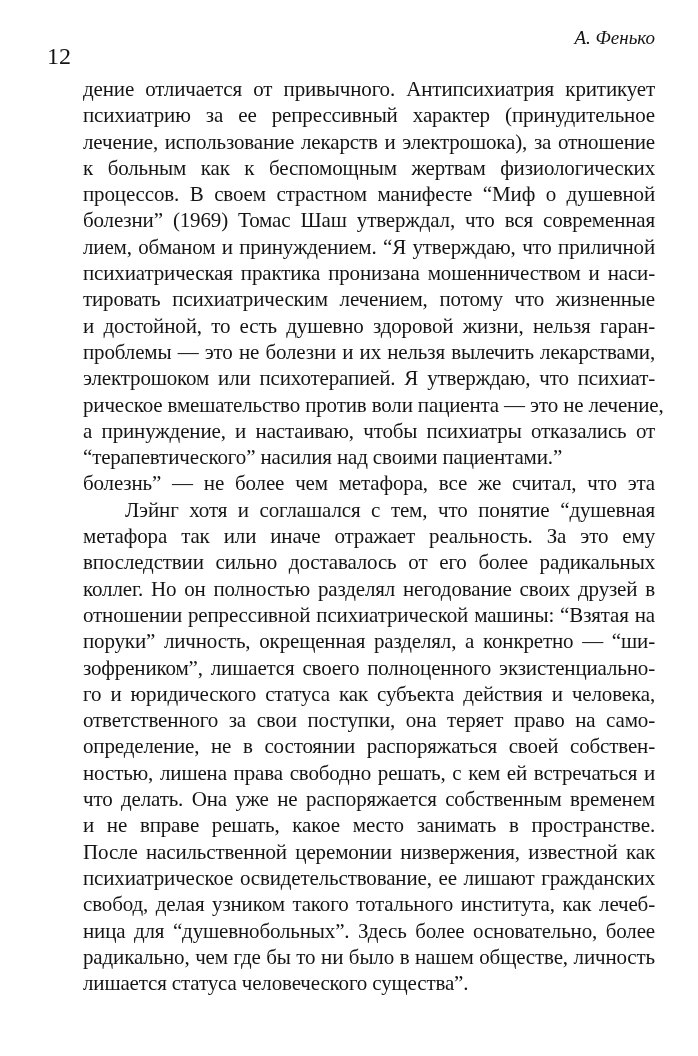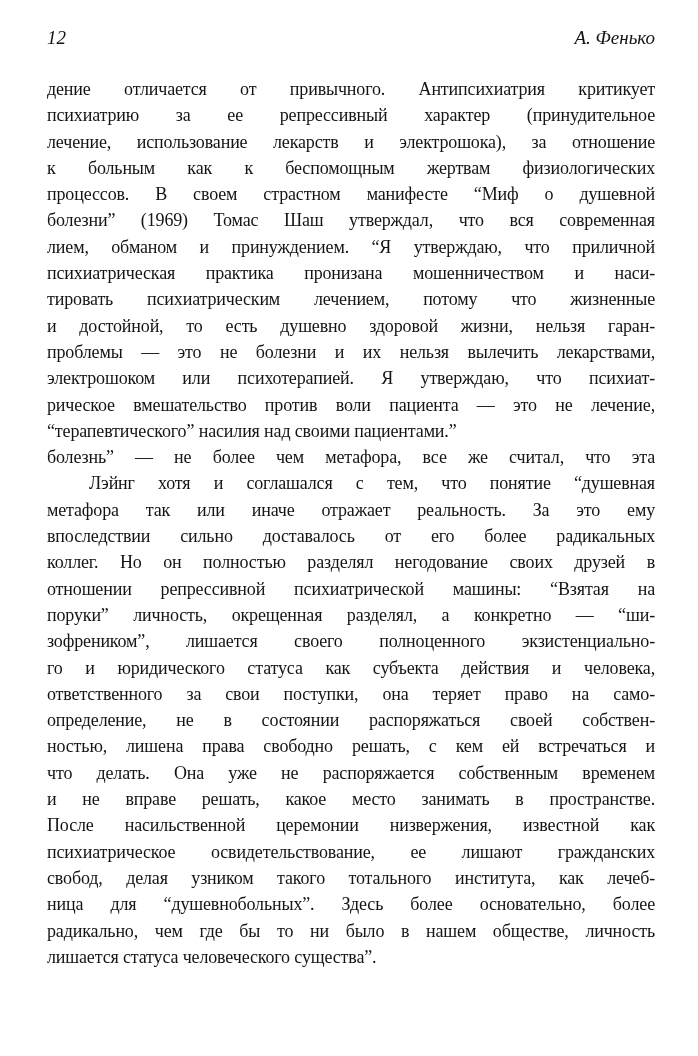--- a/index.html
+++ b/index.html
@@ -1,25 +1,25 @@
 <!DOCTYPE html>
 <html><head>
   <meta charset="utf-8">
   <style>
     html, body { margin: 0; padding: 0; background: #ffffff; }
     body { width: 698px; height: 1056px; position: relative; overflow: hidden;
            font-family: "Liberation Serif", "DejaVu Serif", serif; color: #141414; }
     .running-head { position: absolute; top: 27px; left: 47px; width: 608px; height: 24px; }
-    .page-num { position: absolute; left: 0; top: 0; font-style: italic; font-size: 19px; }
+    .page-num { position: absolute; left: 0; top: 16px; font-size: 24px; }
     .running-title { position: absolute; left: 0; right: 0; top: 0; text-align: right;
                      font-style: italic; font-size: 19px; }
     .body-text { position: absolute; top: 76px; left: 47px; width: 608px; }
-    .line { display: block; height: 26.3px; line-height: 26.3px; font-size: 18px;
+    .line { display: block; height: 26.3px; line-height: 26.3px; font-size: 21px;
             white-space: nowrap; text-align: justify; text-align-last: justify;
-            font-stretch: condensed; letter-spacing: -0.15px; }
+            font-stretch: condensed; letter-spacing: -0.15px; margin-left: 36px; }
     .line.last { text-align-last: left; }
     .line.indent { padding-left: 42px; }
   </style>
 </head>
 <body>
 
 <div class="running-head">
   <span class="page-num">12</span>
   <div class="running-title">А. Фенько</div>
 </div>
@@ -32,20 +32,21 @@
     <span class="line">к больным как к беспомощным жертвам физиологических</span>
     <span class="line">процессов. В своем страстном манифесте “Миф о душевной</span>
     <span class="line">болезни” (1969) Томас Шаш утверждал, что вся современная</span>
     <span class="line">лием, обманом и принуждением. “Я утверждаю, что приличной</span>
     <span class="line">психиатрическая практика пронизана мошенничеством и наси-</span>
     <span class="line">тировать психиатрическим лечением, потому что жизненные</span>
     <span class="line">и достойной, то есть душевно здоровой жизни, нельзя гаран-</span>
     <span class="line">проблемы — это не болезни и их нельзя вылечить лекарствами,</span>
     <span class="line">электрошоком или психотерапией. Я утверждаю, что психиат-</span>
     <span class="line">рическое вмешательство против воли пациента — это не лечение,</span>
+    <span class="line">а принуждение, и настаиваю, чтобы психиатры отказались от</span>
     <span class="line last">“терапевтического” насилия над своими пациентами.”</span>
   </div>
   <div class="paragraph">
     <span class="line">болезнь” — не более чем метафора, все же считал, что эта</span>
     <span class="line indent">Лэйнг хотя и соглашался с тем, что понятие “душевная</span>
     <span class="line">метафора так или иначе отражает реальность. За это ему</span>
     <span class="line">впоследствии сильно доставалось от его более радикальных</span>
     <span class="line">коллег. Но он полностью разделял негодование своих друзей в</span>
     <span class="line">отношении репрессивной психиатрической машины: “Взятая на</span>
     <span class="line">поруки” личность, окрещенная разделял, а конкретно — “ши-</span>

